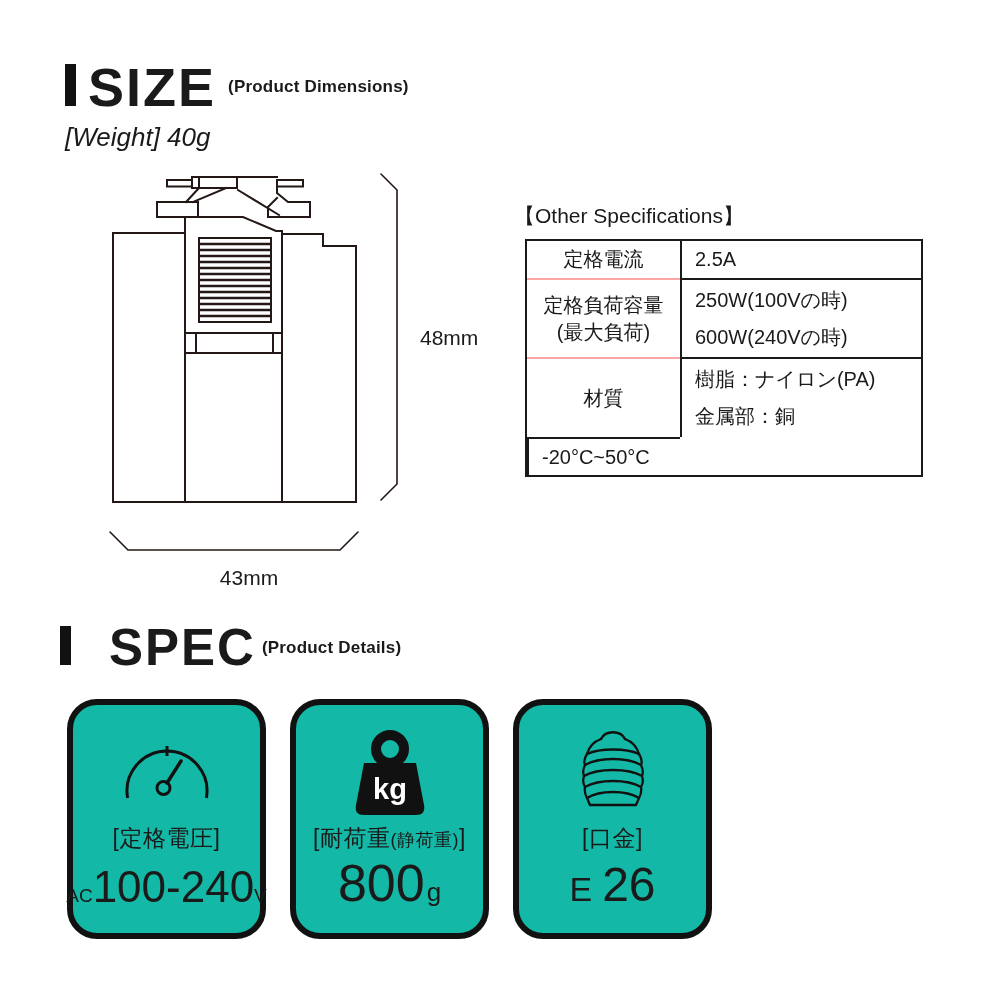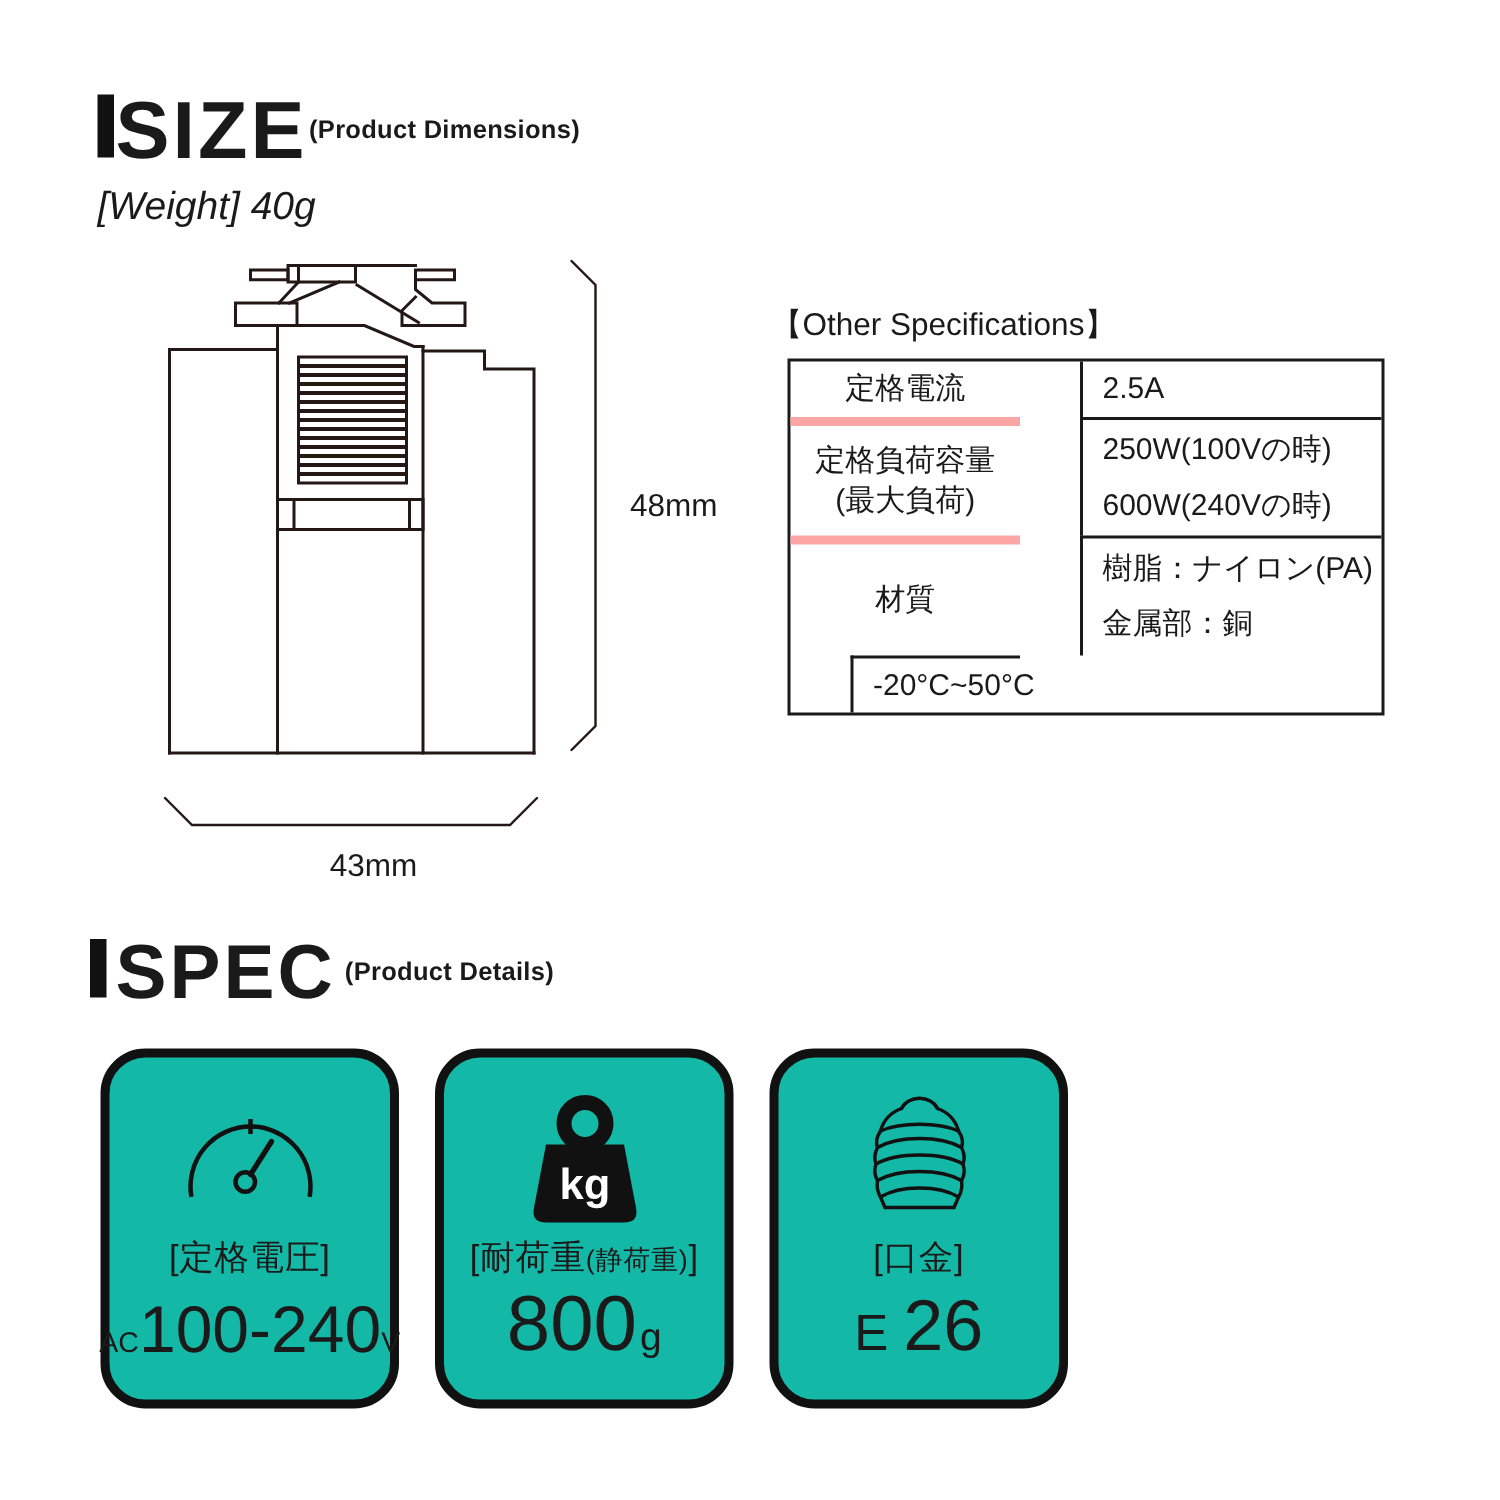--- a/index.html
+++ b/index.html
@@ -2,44 +2,44 @@
 <html><head>
 <meta charset="utf-8">
 <style>
   html,body{margin:0;padding:0;background:#ffffff;}
   .page{
     position:relative;width:1000px;height:1000px;background:#ffffff;overflow:hidden;
     font-family:"Liberation Sans","DejaVu Sans",sans-serif;color:#1a1a1a;
   }
   
   .sec-header{position:absolute;display:flex;align-items:baseline;}
-  .size-header{left:65px;top:60px;gap:1px;}
+  .size-header{left:65px;top:60px;gap:12px;}
   .spec-header{left:60px;top:622px;gap:6px;}
   .hbar{display:inline-block;width:11px;background:#111111;}
   .size-header .hbar{height:42px;}
   .spec-header .hbar{height:39px;}
   .sec-title{font-size:54px;font-weight:600;letter-spacing:2px;line-height:1;}
-  .spec-header .sec-title{font-size:51px;}
+  .spec-header .sec-title{font-size:51px;margin-left:32px;}
   .sec-sub{font-size:17px;font-weight:600;align-self:center;letter-spacing:0.2px;}
   .weight-note{position:absolute;left:65px;top:122px;font-size:26px;font-weight:500;font-style:italic;}
   
   .diagram{position:absolute;left:0;top:0;}
   .dim{position:absolute;font-size:21px;color:#1a1a1a;}
   .dim-h{left:420px;top:326px;}
   .dim-w{left:188px;top:566px;width:122px;text-align:center;}
   
   .other-heading{position:absolute;left:514px;top:202px;font-size:21px;font-weight:500;}
   .spec-table{
     position:absolute;left:525px;top:239px;width:394px;
     border:2px solid #1a1a1a;display:grid;grid-template-columns:153px 1fr;
     grid-template-rows:37px 79px 80px 38px;
   }
   .tl,.tv{display:flex;flex-direction:column;justify-content:center;font-size:20px;}
-  .tl{align-items:center;text-align:center;line-height:1.35;border-top:6px solid #fca5a5;}
-  .tv{align-items:flex-start;padding-left:13px;line-height:1.85;border-top:2px solid #1a1a1a;border-left:2px solid #1a1a1a;margin-left:40px;}
+  .tl{align-items:center;text-align:center;line-height:1.35;border-top:2px solid #fca5a5;}
+  .tv{align-items:flex-start;padding-left:13px;line-height:1.85;border-top:2px solid #1a1a1a;border-left:2px solid #1a1a1a;}
   .r0{border-top:none;}
   .tl span:empty,.tv span:empty{display:none;}
   
   .card{
     position:absolute;top:699px;width:199px;height:240px;box-sizing:border-box;
     border:6px solid #111111;border-radius:30px;background:#14b8a6;
   }
   .card-voltage{left:67px;}
   .card-load{left:290px;}
   .card-base{left:513px;}

